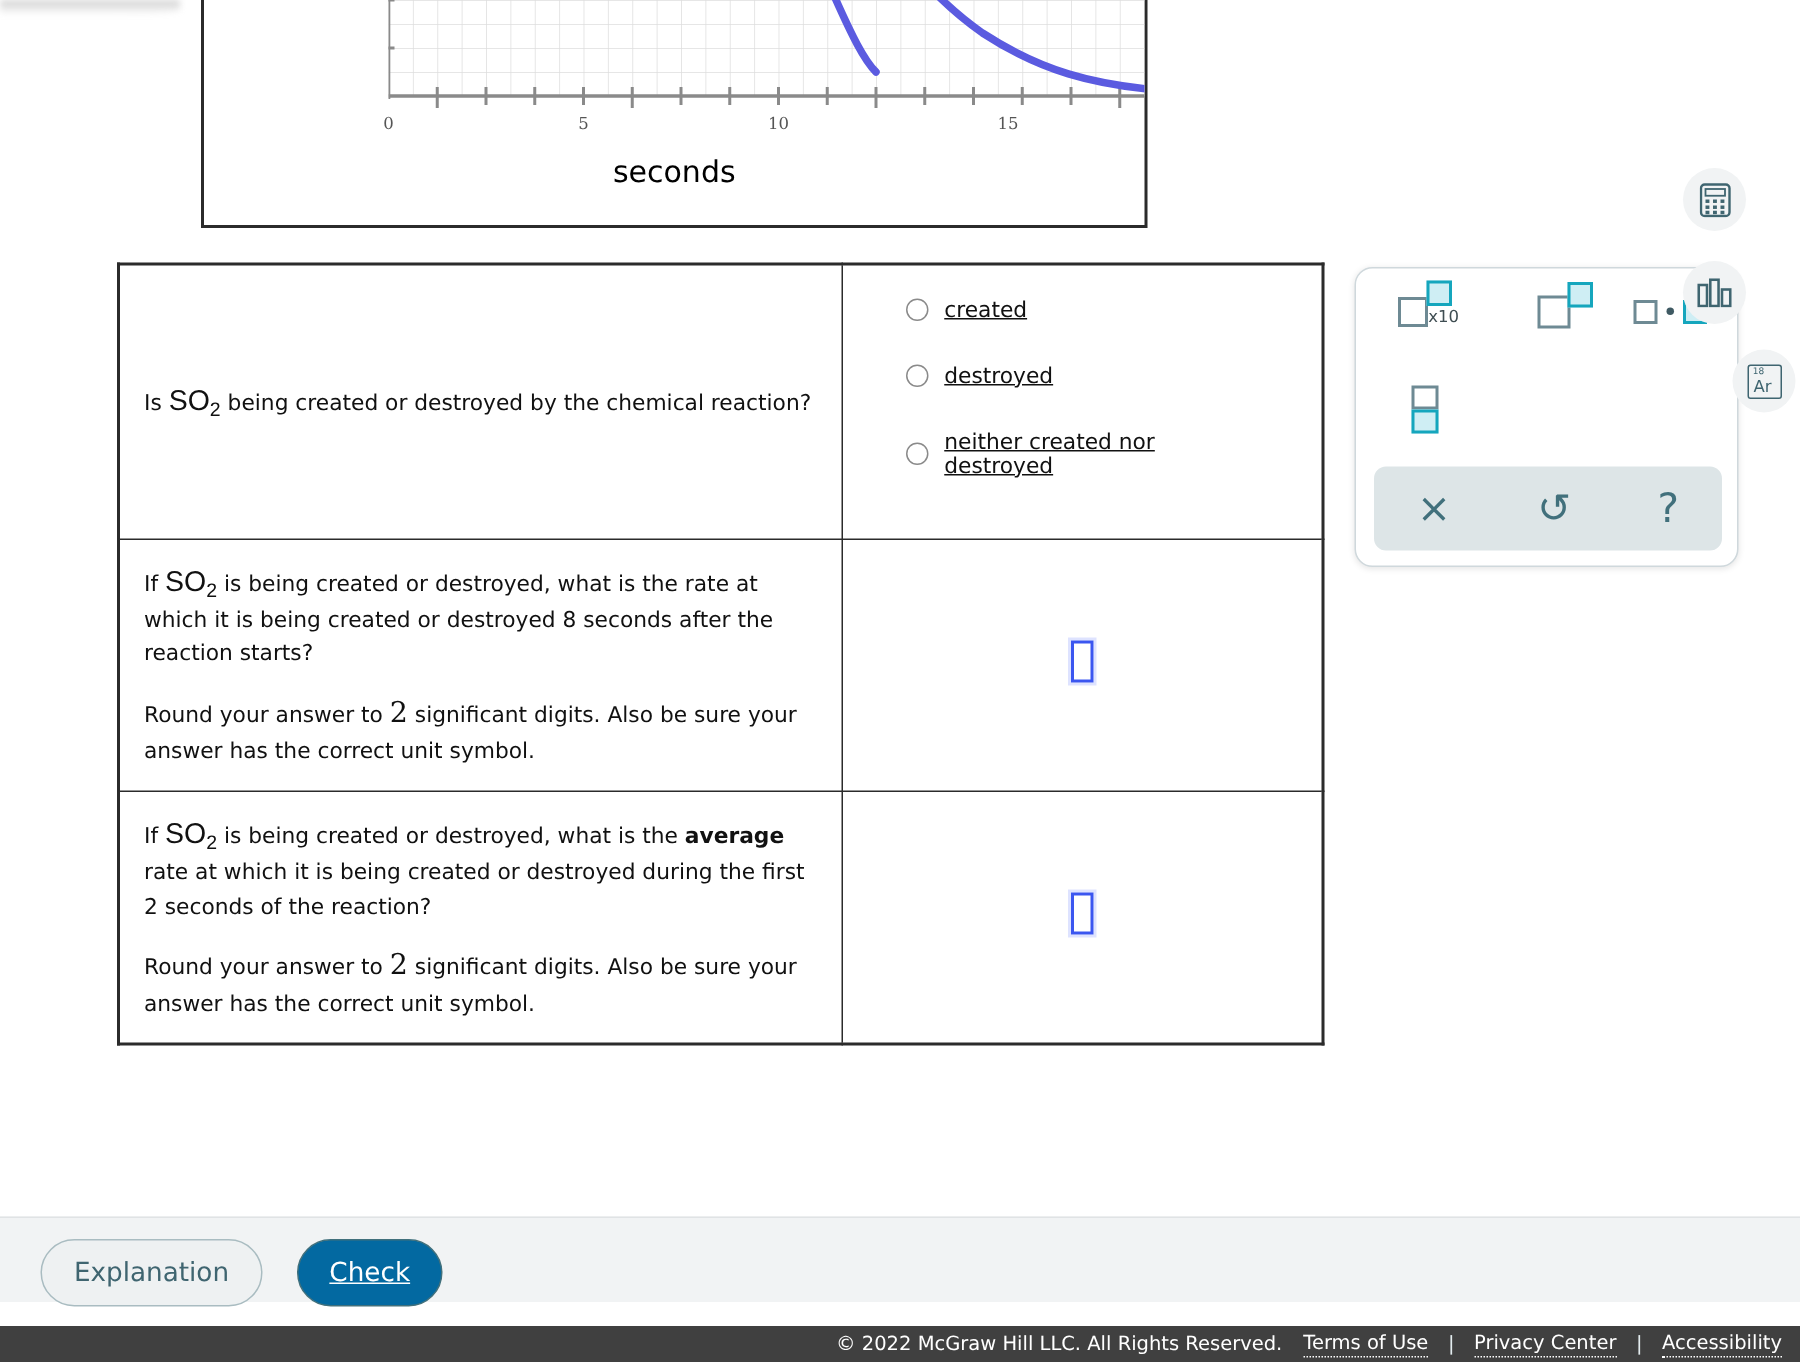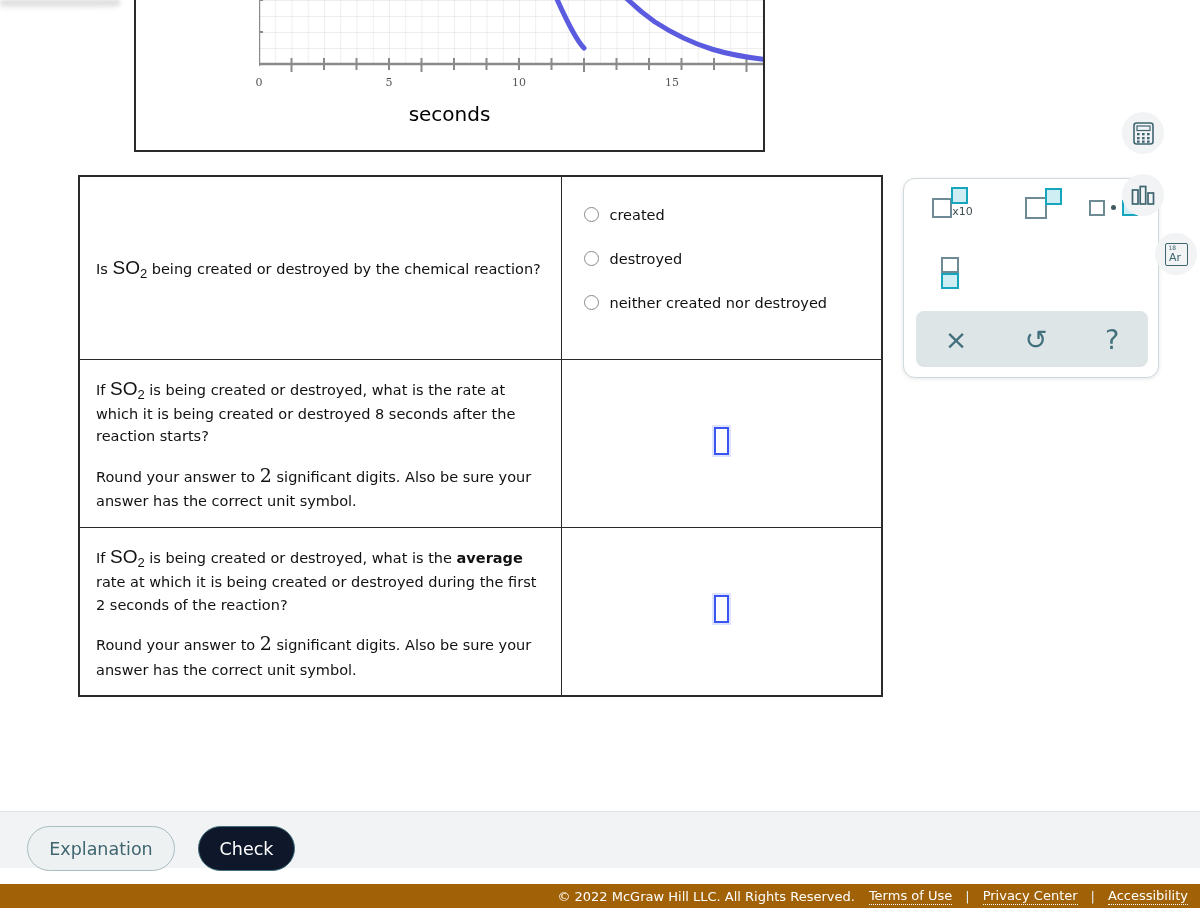--- a/index.html
+++ b/index.html
@@ -80,21 +80,21 @@
     padding: 14px 16px;
     font-size: 14.5px;
     line-height: 1.55;
     color: #111;
   }
   .a-cell {
     width: 321px;
     padding: 14px 18px;
     text-align: center;
   }
-  .a-cell-left { text-align: left; padding: 18px 14px; }
+  .a-cell-left { text-align: left; padding: 18px 34px; text-decoration: underline; }
 
   .chem {
     font-family: Liberation Sans, sans-serif;
     font-size: 19px;
   }
   .chem sub {
     font-size: 13px;
     vertical-align: baseline;
     position: relative;
     top: 4px;
@@ -106,21 +106,21 @@
   .para { margin-top: 13px; }
   b.avg { font-weight: bold; }
 
   
   .radio-row {
     display: flex;
     align-items: center;
     gap: 11px;
     margin: 0 0 28px 8px;
   }
-  .radio-row:last-child { margin-bottom: 18px; text-align: center; }
+  .radio-row:last-child { margin-bottom: 18px; }
   .radio-dot {
     width: 15px; height: 15px;
     border: 1.4px solid #8a8a8a;
     border-radius: 50%;
     background: #fff;
     flex: 0 0 auto;
   }
   .radio-label { font-size: 14.5px; color: #111; }
 
   
@@ -235,31 +235,32 @@
   .btn-explanation {
     left: 27px; top: 14px;
     width: 148px; height: 45px;
     background: #eef1f2;
     border: 1px solid #a9bcc1;
     color: #3f6570;
   }
   .btn-check {
     left: 198px; top: 14px;
     width: 97px; height: 45px;
-    background: #0f172a;
+    background: #0369a1;
     border: 1px solid #41707c;
     color: #ffffff;
+    text-decoration: underline;
   }
 
   
   .footer {
     position: absolute;
     left: 0; right: 0; bottom: 0;
     height: 24px;
-    background: #a16207;
+    background: #404040;
     color: #ffffff;
     font-size: 13px;
     display: flex;
     align-items: center;
     justify-content: flex-end;
     padding-right: 12px;
     gap: 0;
   }
   .footer-copy { margin-right: 14px; }
   .footer-link {

